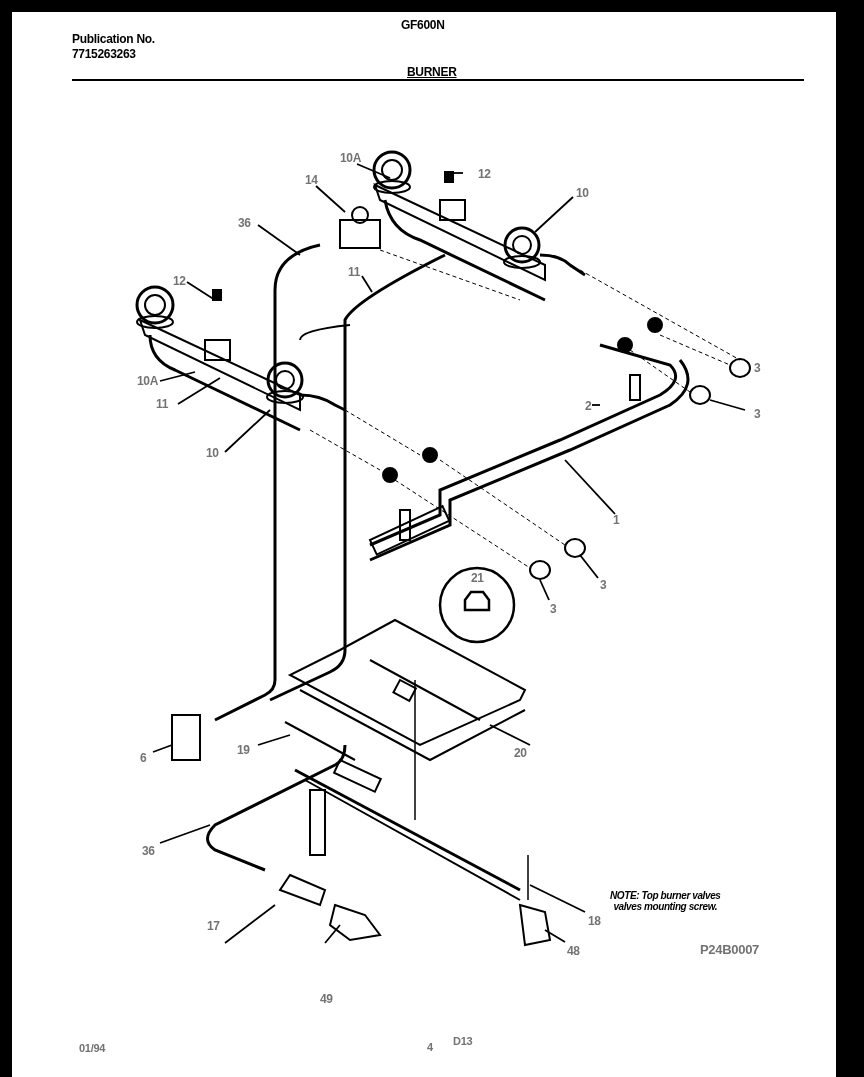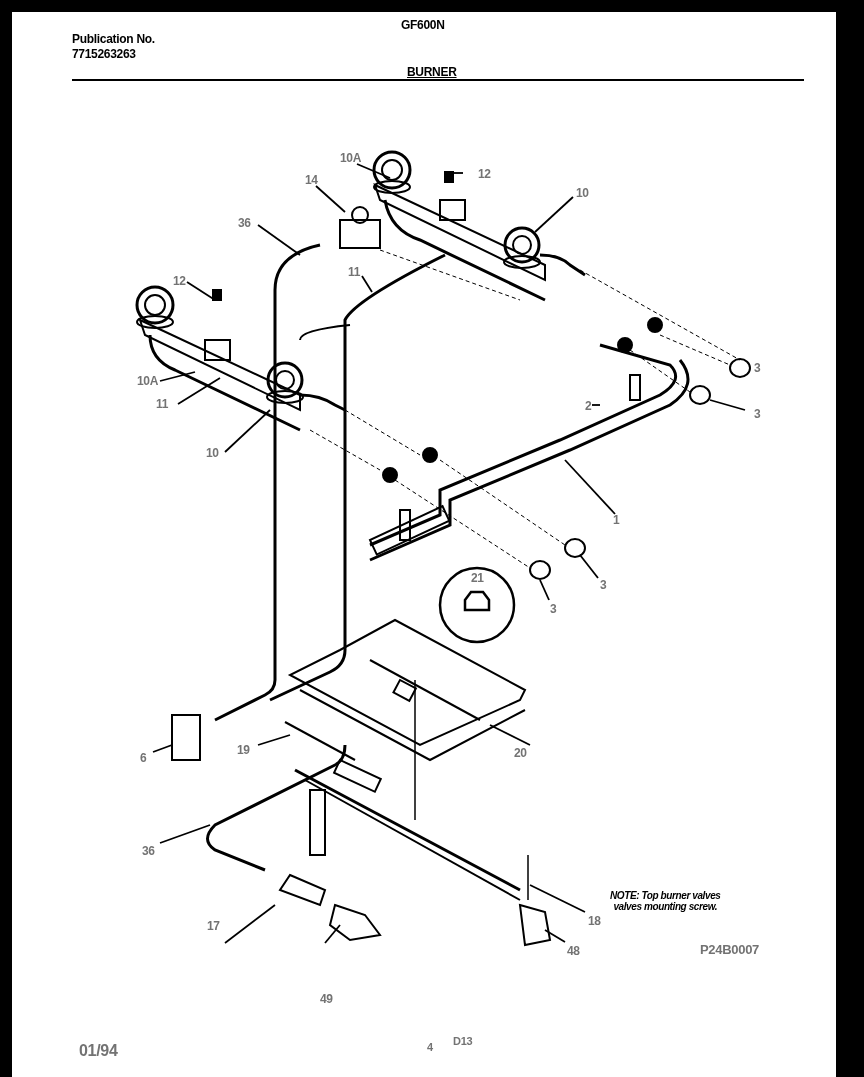--- a/index.html
+++ b/index.html
@@ -178,15 +178,15 @@
 <div class="lbl" style="left:207px;top:920px;">17</div>
 <div class="lbl" style="left:320px;top:945px;margin-top:48px;">49</div>
 <div class="lbl" style="left:567px;top:945px;">48</div>
 
 <div class="note">
   <div>NOTE: Top burner valves</div>
   <div>valves mounting screw.</div>
 </div>
 <div class="lbl" style="left:700px;top:943px;font-size:13px;">P24B0007</div>
 
-<div class="lbl" style="left:79px;top:1043px;font-size:16px;">01/94</div>
+<div class="lbl" style="left:79px;top:1043px;font-size:11px;">01/94</div>
 <div class="lbl" style="left:427px;top:1042px;font-size:11px;">4</div>
 <div class="lbl" style="left:453px;top:1036px;font-size:11px;">D13</div>
 
 </body></html>

